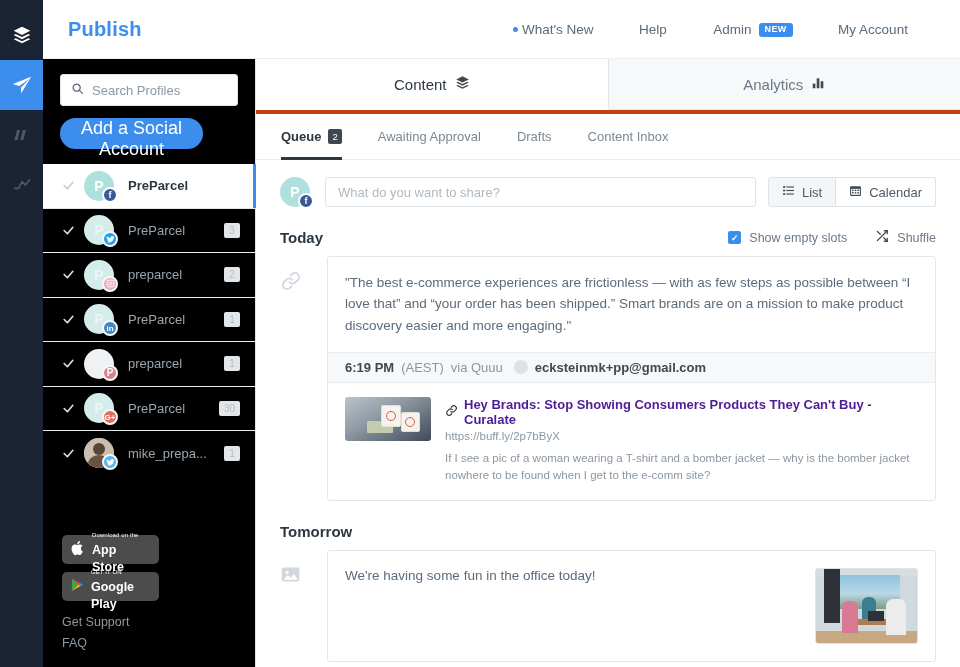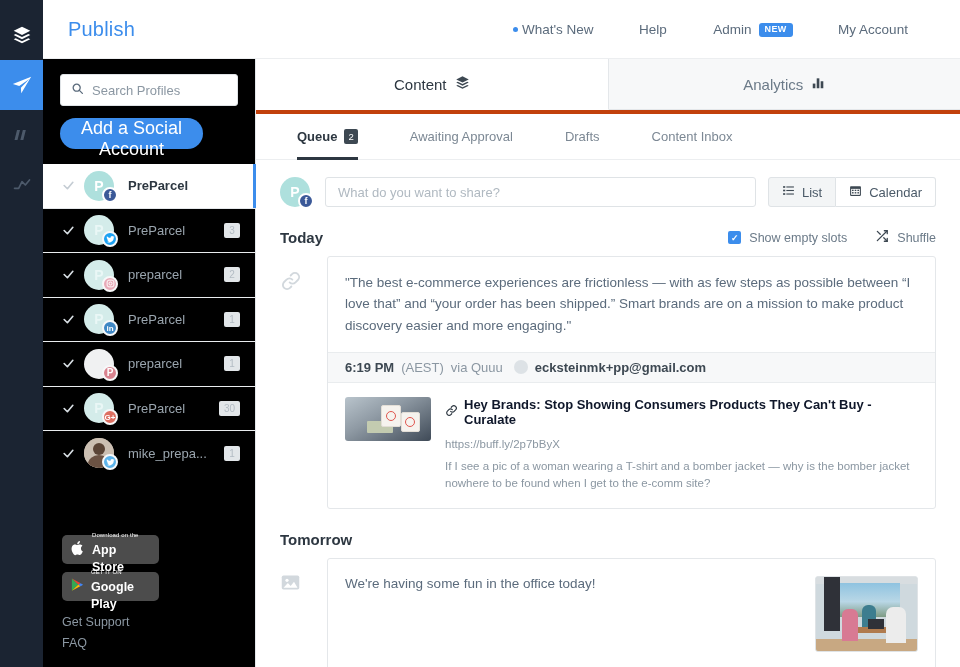--- a/index.html
+++ b/index.html
@@ -31,21 +31,21 @@
 
   
   .topbar {
     height: 59px; flex: 0 0 59px;
     background: #ffffff;
     border-bottom: 1px solid #eceef0;
     display: flex; align-items: center;
     position: relative;
   }
   .brand {
-    font-size: 20px; font-weight: normal; color: #3c8dec;
+    font-size: 20px; font-weight: bold; color: #3c8dec;
     margin-left: 25px; letter-spacing: .2px;
   }
   .topnav {
     position: absolute; left: 470px; top: 0; height: 59px;
     display: flex; align-items: center; gap: 0;
   }
   .topnav a {
     color: #5b6b7c; font-size: 13.5px; text-decoration: none;
     display: flex; align-items: center; white-space: nowrap;
   }
@@ -171,21 +171,21 @@
     border-bottom-color: #ffffff;
   }
 
   .subtabs {
     height: 46px; flex: 0 0 46px; display: flex; align-items: center;
     padding-left: 25px; gap: 0; border-bottom: 1px solid #eceef0;
   }
   .subtab {
     font-size: 13px; color: #7c8894; cursor: pointer;
     height: 46px; display: flex; align-items: center; gap: 7px;
-    position: relative; margin-right: 36px; margin-left: 16px;
+    position: relative; margin-right: 36px;
   }
   .subtab.active { color: #2d3741; font-weight: bold; }
   .subtab.active::after {
     content: ''; position: absolute; left: 0; right: 0; bottom: 0;
     height: 3px; background: #2d3741;
   }
   .subtab .cnt {
     background: #3d4852; color: #fff; font-size: 9.5px;
     border-radius: 2px; padding: 2px 4px; font-weight: normal;
   }
@@ -266,22 +266,22 @@
     border: 1.6px solid #e0564e;
   }
   .thumb .r1 { left: 41px; top: 14px; }
   .thumb .r2 { left: 60px; top: 20px; }
   .thumb .money {
     position: absolute; width: 26px; height: 12px; background: #c3cbb0;
     left: 22px; top: 24px; border-radius: 1px;
   }
   .lp-body { min-width: 0; }
   .lp-title {
-    font-size: 13px; font-weight: bold; color: #0f172a;
-    display: flex; align-items: center; gap: 6px; margin-bottom: 11px;
+    font-size: 13px; font-weight: bold; color: #4c1d95;
+    display: flex; align-items: center; gap: 6px; margin-bottom: 3px;
   }
   .lp-url { font-size: 11.5px; color: #8b97a2; margin-bottom: 8px; }
   .lp-desc { font-size: 11.5px; color: #8b97a2; line-height: 1.5; }
 
   
   .card-img { display: flex; padding: 17px; min-height: 92px; }
   .card-img .ci-text { flex: 1; font-size: 13.5px; color: #5b6b7c; }
   .photo-box {
     width: 103px; height: 76px; border-radius: 3px; flex: 0 0 103px;
     background: #cfd9de; position: relative; overflow: hidden;

